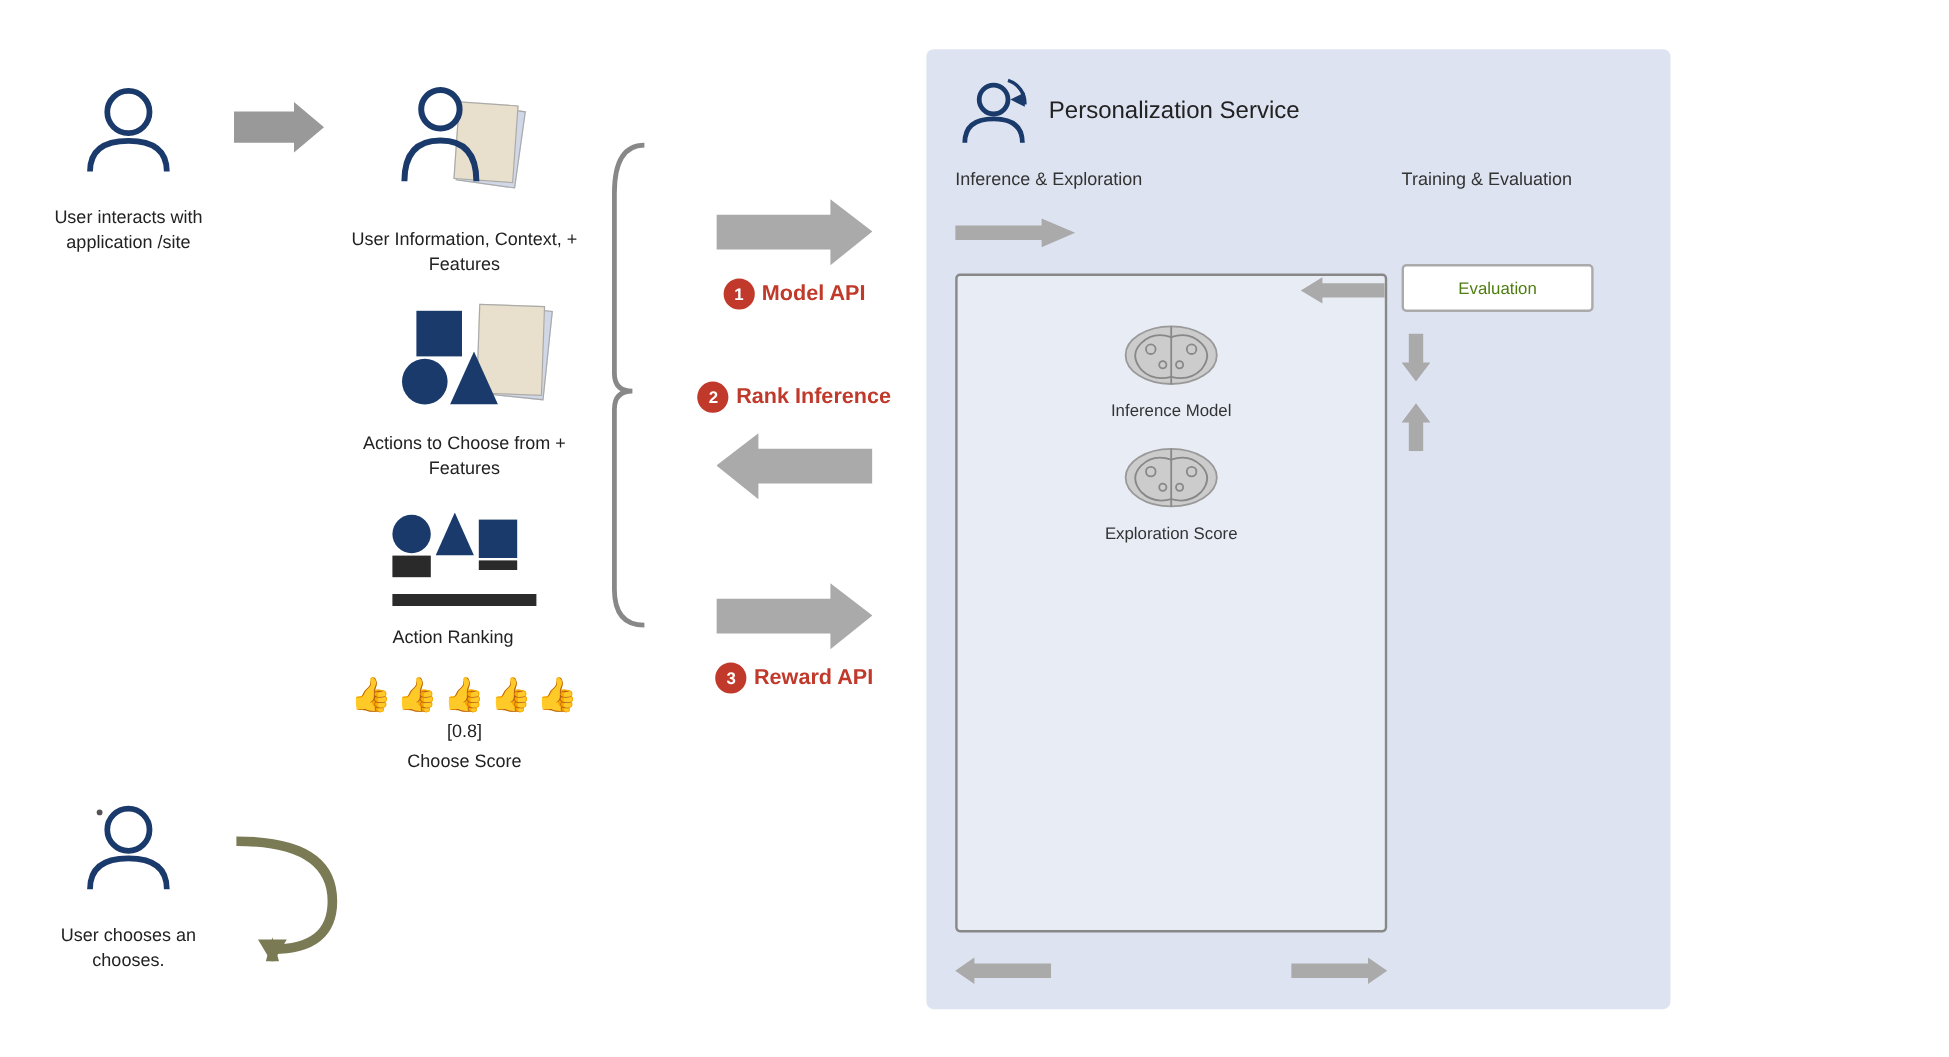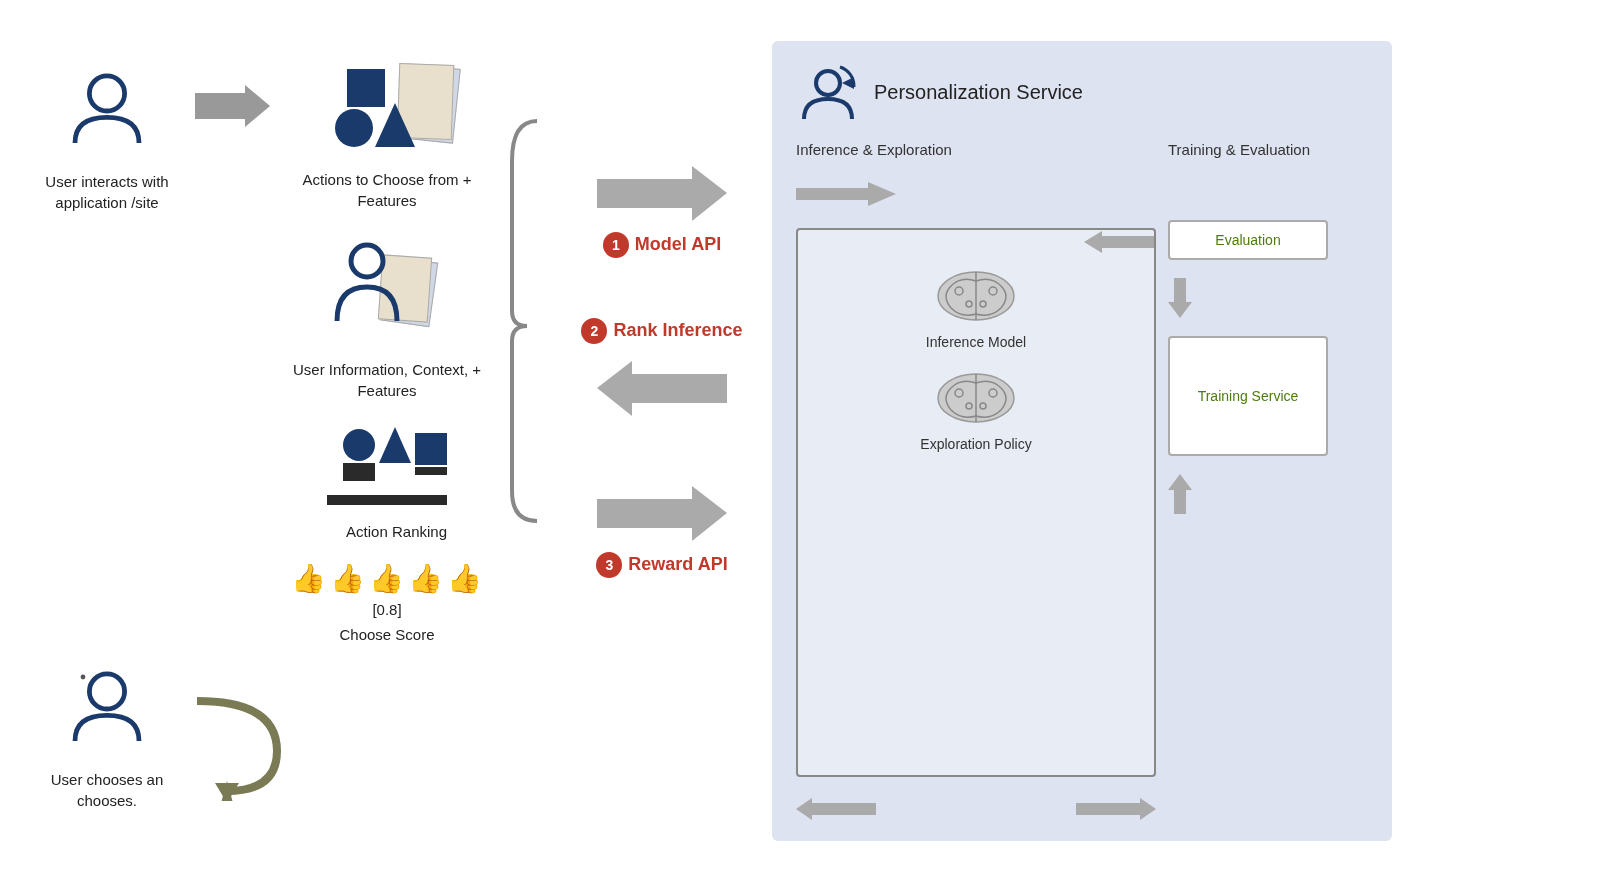--- a/index.html
+++ b/index.html
@@ -62,21 +62,21 @@
     }
     .feature-block {
       display: flex;
       flex-direction: column;
       align-items: center;
       gap: 8px;
     }
     .ranking-block {
       display: flex;
       flex-direction: column;
-      align-items: flex-end;
+      align-items: flex-start;
       gap: 16px;
     }
     .reward-block {
       display: flex;
       flex-direction: column;
       align-items: center;
       gap: 4px;
     }
 
     
@@ -233,51 +233,51 @@
 
     <svg width="110" height="110" viewBox="0 0 110 110">
       <path d="M 20,10 Q 100,10 100,60 Q 100,100 50,100" fill="none" stroke="#7a7a55" stroke-width="8"></path>
       <polygon points="50,88 38,108 62,108" fill="#7a7a55" transform="rotate(180,50,100)"></polygon>
       <polygon points="44,112 50,90 56,112" fill="#7a7a55"></polygon>
     </svg>
   </div>
 
   <div class="features-col">
 
-    <div class="feature-block" style="margin-top:0px;">
-      <div style="position:relative;width:140px;height:100px;">
-
-        <div style="position:absolute;top:5px;right:0;width:55px;height:75px;background:#d0d8e8;border:1.5px solid #aaa;transform:rotate(6deg);"></div>
-        <div style="position:absolute;top:3px;right:4px;width:55px;height:75px;background:#e8e0cc;border:1.5px solid #aaa;transform:rotate(2deg);"></div>
-
-        <div style="position:absolute;top:8px;left:30px;width:38px;height:38px;background:#1a3a6b;"></div>
-
-        <div style="position:absolute;top:48px;left:18px;width:38px;height:38px;border-radius:50%;background:#1a3a6b;"></div>
-
-        <svg style="position:absolute;top:42px;left:58px;" width="40" height="44" viewBox="0 0 40 44">
-          <polygon points="20,0 40,44 0,44" fill="#1a3a6b"></polygon>
-        </svg>
-      </div>
-      <div class="label-text" style="max-width:200px;">Actions to Choose from + Features</div>
-    </div>
-
     <div class="feature-block" style="margin-top:10px;">
 
       <div style="position:relative;width:110px;height:110px;">
 
         <div style="position:absolute;top:18px;left:52px;width:50px;height:65px;background:#d0d8e8;border:1.5px solid #aaa;transform:rotate(8deg);"></div>
 
         <div style="position:absolute;top:15px;left:48px;width:50px;height:65px;background:#e8e0cc;border:1.5px solid #aaa;transform:rotate(4deg);"></div>
 
         <svg style="position:absolute;top:0;left:0;" width="70" height="90" viewBox="0 0 70 90">
           <circle cx="35" cy="20" r="16" fill="none" stroke="#1a3a6b" stroke-width="5"></circle>
           <path d="M5 80 Q5 46 35 46 Q65 46 65 80" fill="none" stroke="#1a3a6b" stroke-width="5"></path>
         </svg>
       </div>
       <div class="label-text" style="max-width:200px;">User Information, Context,  + Features</div>
+    </div>
+
+    <div class="feature-block" style="margin-top:0px;">
+      <div style="position:relative;width:140px;height:100px;">
+
+        <div style="position:absolute;top:5px;right:0;width:55px;height:75px;background:#d0d8e8;border:1.5px solid #aaa;transform:rotate(6deg);"></div>
+        <div style="position:absolute;top:3px;right:4px;width:55px;height:75px;background:#e8e0cc;border:1.5px solid #aaa;transform:rotate(2deg);"></div>
+
+        <div style="position:absolute;top:8px;left:30px;width:38px;height:38px;background:#1a3a6b;"></div>
+
+        <div style="position:absolute;top:48px;left:18px;width:38px;height:38px;border-radius:50%;background:#1a3a6b;"></div>
+
+        <svg style="position:absolute;top:42px;left:58px;" width="40" height="44" viewBox="0 0 40 44">
+          <polygon points="20,0 40,44 0,44" fill="#1a3a6b"></polygon>
+        </svg>
+      </div>
+      <div class="label-text" style="max-width:200px;">Actions to Choose from + Features</div>
     </div>
 
     <div class="ranking-block">
       <div style="display:flex;align-items:flex-end;gap:4px;height:60px;">
 
         <div style="display:flex;flex-direction:column;align-items:center;gap:2px;">
           <div style="width:32px;height:32px;border-radius:50%;background:#1a3a6b;"></div>
           <div style="width:32px;height:18px;background:#2a2a2a;"></div>
         </div>
 
@@ -398,21 +398,21 @@
 
           <svg width="90" height="60" viewBox="0 0 90 60" style="margin-top:10px;">
             <ellipse cx="45" cy="30" rx="38" ry="24" fill="#ccc" stroke="#999" stroke-width="1.5"></ellipse>
             <line x1="45" y1="6" x2="45" y2="54" stroke="#888" stroke-width="1.5"></line>
             <path d="M20,20 Q30,10 45,15 Q60,10 70,20 Q80,30 70,42 Q60,52 45,48 Q30,52 20,42 Q10,30 20,20" fill="none" stroke="#888" stroke-width="1.5"></path>
             <circle cx="28" cy="25" r="4" fill="none" stroke="#888" stroke-width="1.5"></circle>
             <circle cx="62" cy="25" r="4" fill="none" stroke="#888" stroke-width="1.5"></circle>
             <circle cx="38" cy="38" r="3" fill="none" stroke="#888" stroke-width="1.5"></circle>
             <circle cx="52" cy="38" r="3" fill="none" stroke="#888" stroke-width="1.5"></circle>
           </svg>
-          <div class="model-label">Exploration Policy</div>
+          <div class="model-label">Exploration Score</div>
         </div>
 
         <div style="display:flex;align-items:center;justify-content:space-between;width:100%;margin-top:10px;">
           <svg width="80" height="24" viewBox="0 0 80 24">
             <polygon points="80,6 16,6 16,1 0,12 16,23 16,18 80,18" fill="#aaa"></polygon>
           </svg>
           <svg width="80" height="24" viewBox="0 0 80 24">
             <polygon points="0,6 64,6 64,1 80,12 64,23 64,18 0,18" fill="#aaa"></polygon>
           </svg>
         </div>
@@ -423,21 +423,20 @@
           <span>Training &amp;
 Evaluation</span>
         </div>
 
         <div class="ps-box" style="width:160px;margin-top:50px;">Evaluation</div>
 
         <svg width="24" height="40" viewBox="0 0 24 40" style="margin-top:8px;">
           <polygon points="6,0 18,0 18,24 24,24 12,40 0,24 6,24" fill="#aaa"></polygon>
         </svg>
 
-        <div class="ps-box" style="width:160px;height:120px;display:flex;align-items:center;justify-content:center;margin-top:8px;">Training Service</div>
 
         <svg width="24" height="40" viewBox="0 0 24 40" style="margin-top:8px;">
           <polygon points="6,40 18,40 18,16 24,16 12,0 0,16 6,16" fill="#aaa"></polygon>
         </svg>
       </div>
     </div>
   </div>
 
 </div>
 

